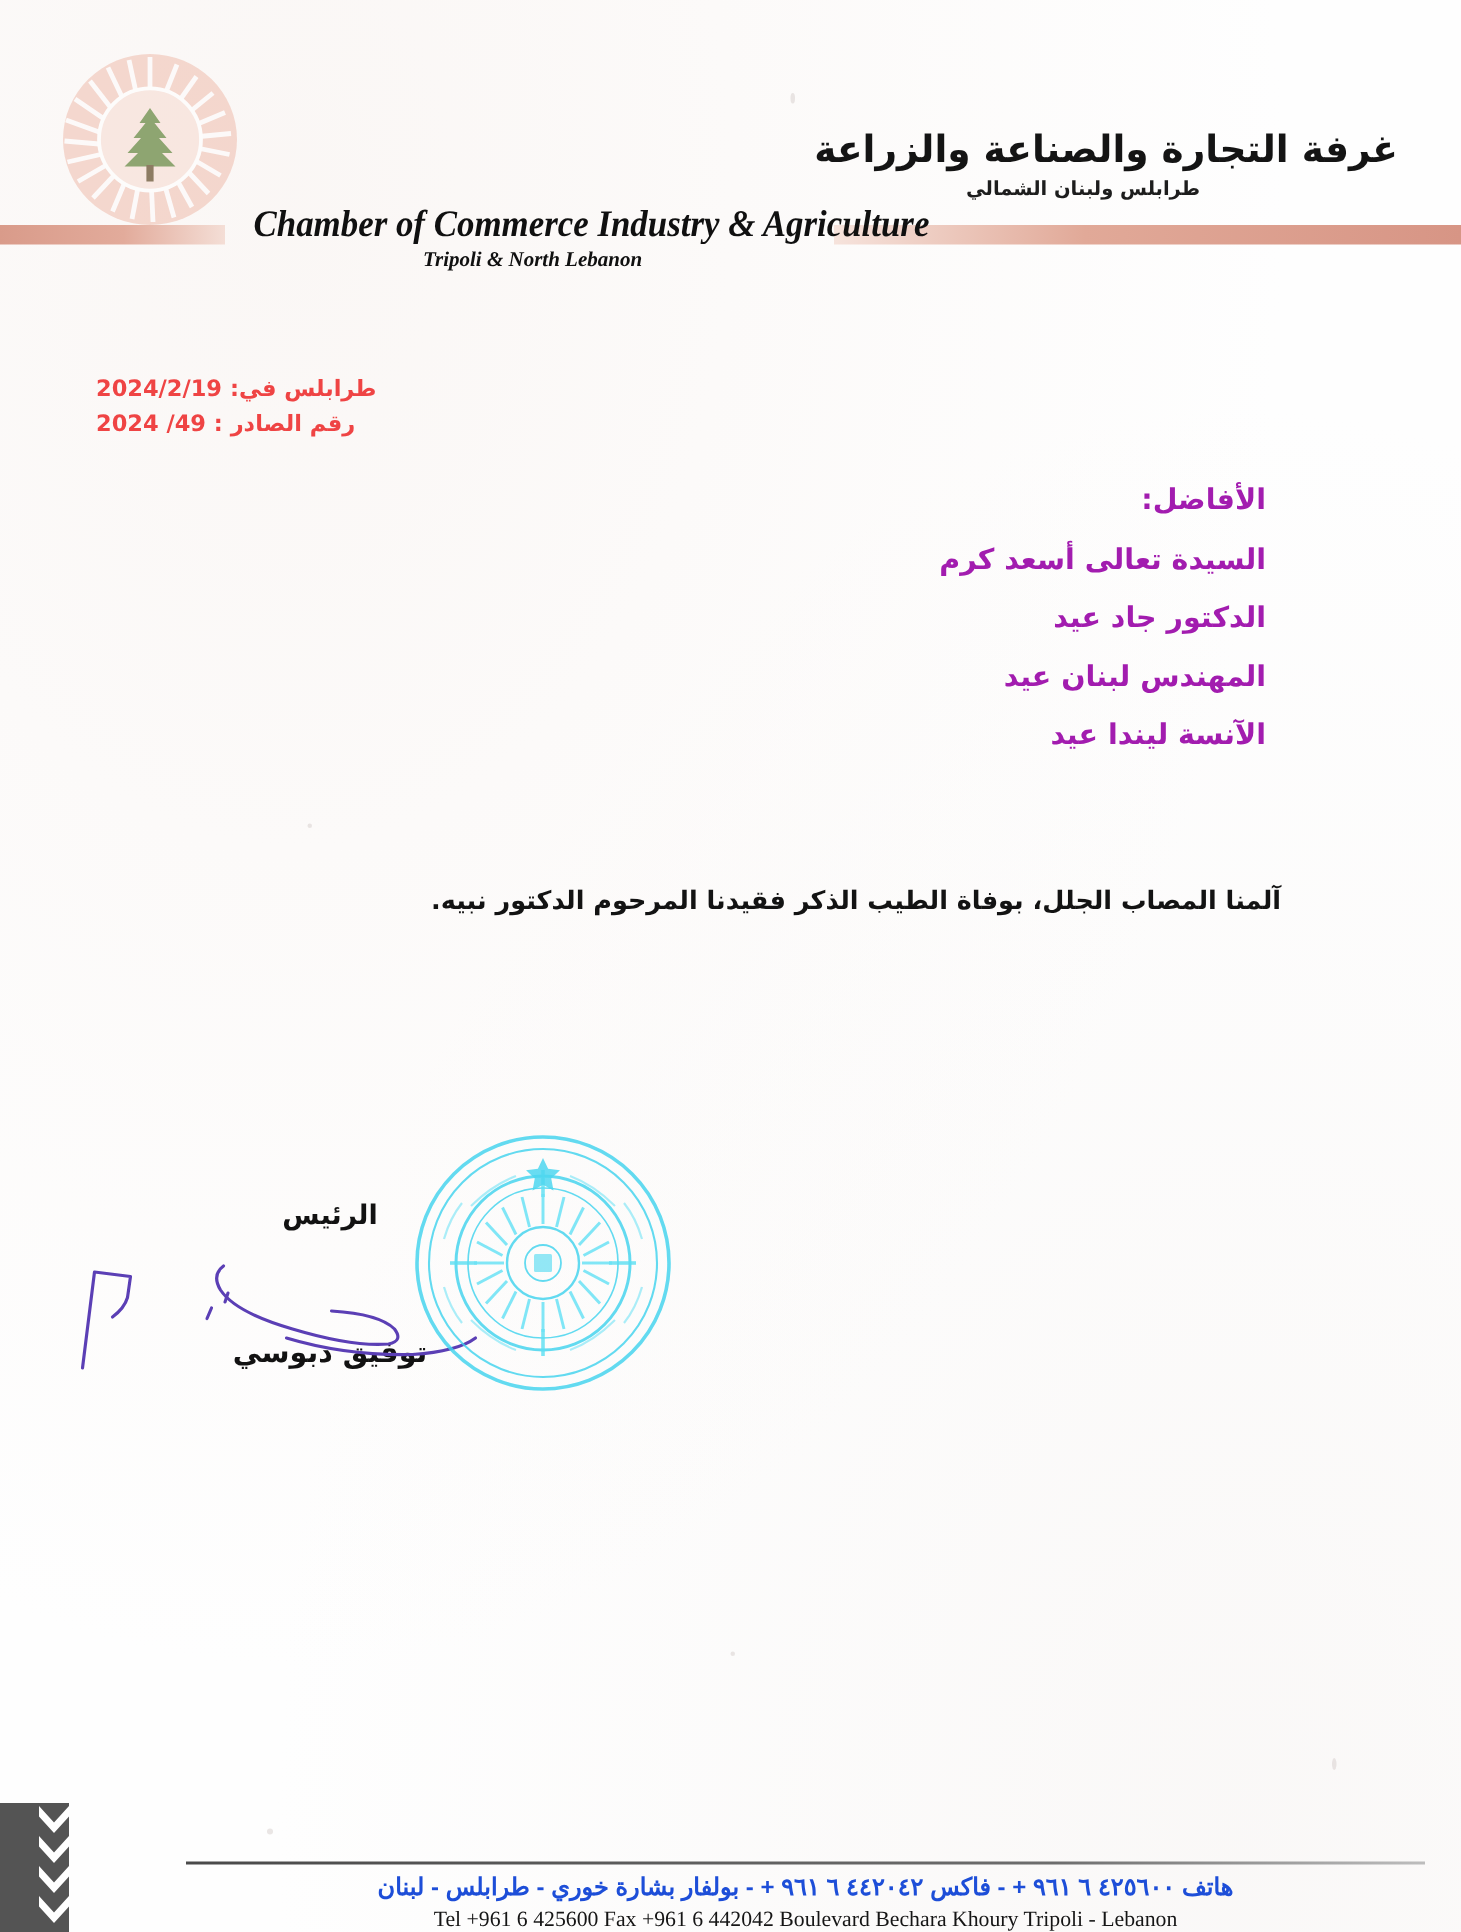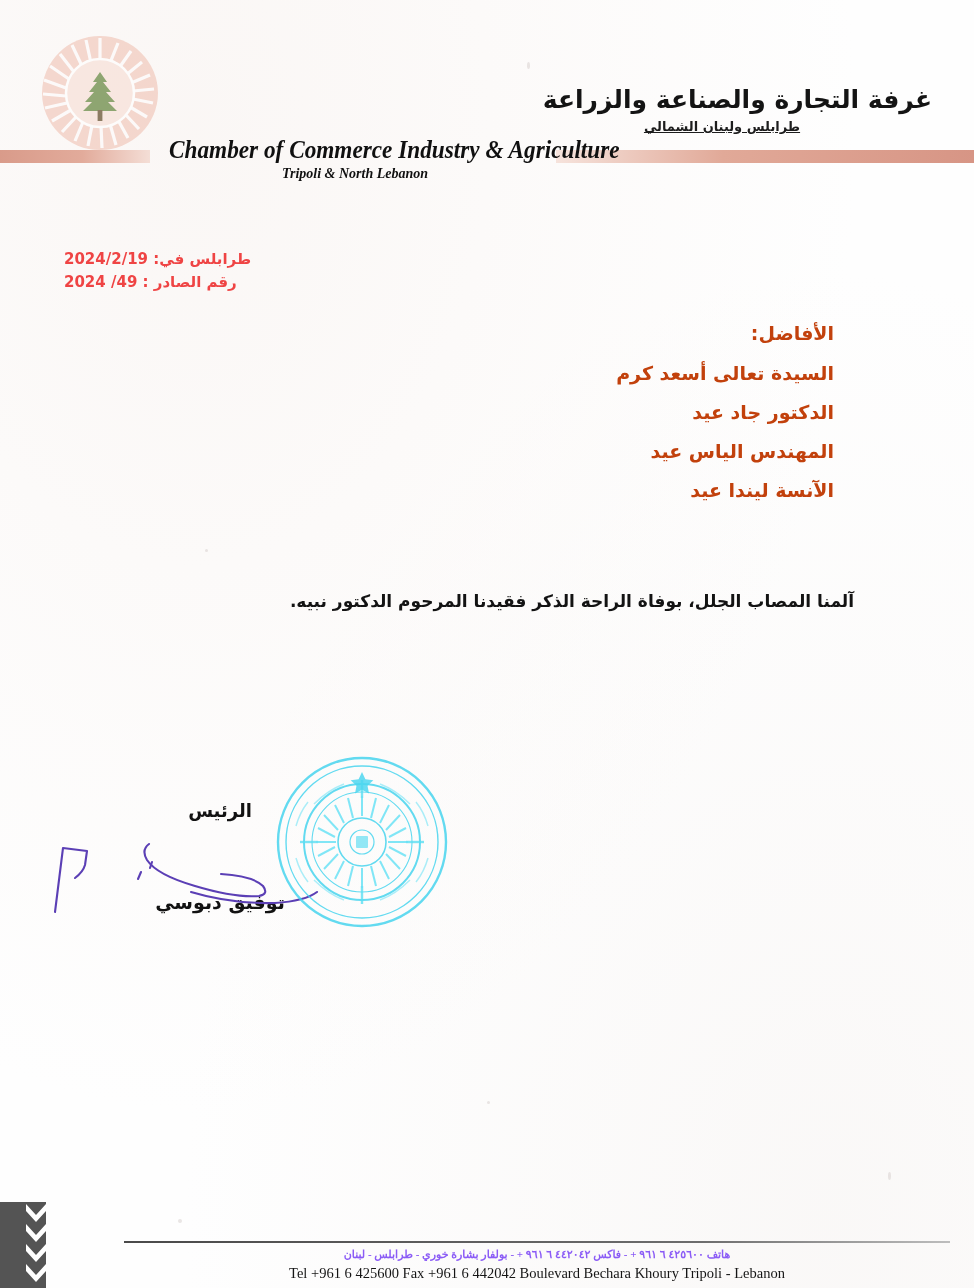--- a/index.html
+++ b/index.html
@@ -63,21 +63,20 @@
     white-space: nowrap;
     text-align: right;
   }
   .arabic-sub {
     font-family: "DejaVu Sans", "Liberation Sans", sans-serif;
     font-size: 13px;
     font-weight: 700;
     color: #1d1d1d;
     margin-top: 4px;
     white-space: nowrap;
-    text-decoration: underline;
   }
 
   .bar {
     position: absolute;
     height: 13px;
     top: 150px;
   }
   .bar-left {
     left: 0;
     width: 150px;
@@ -127,29 +126,29 @@
     font-size: 15px;
     font-weight: 700;
     color: #ef4444;
     line-height: 1.55;
   }
   .date-block div { white-space: nowrap; }
 
   
   .recipients {
     position: absolute;
-    right: 140px;
+    right: 130px;
     top: 322px;
     width: 420px;
     direction: rtl;
     text-align: right;
     font-family: "DejaVu Sans", "Liberation Sans", sans-serif;
     font-size: 19px;
     font-weight: 700;
-    color: #c2410c;
+    color: #a21caf;
   }
   .recipients .salutation { margin-bottom: 18px; }
   .recipients .name { margin-bottom: 17px; white-space: nowrap; }
 
   
   .body-text {
     position: absolute;
     right: 110px;
     top: 585px;
     width: 790px;
@@ -239,24 +238,24 @@
   }
   .footer {
     position: absolute;
     left: 124px;
     right: 24px;
     top: 1248px;
     text-align: center;
   }
   .footer-ar {
     direction: rtl;
-    font-family: Liberation Serif, serif;
-    font-size: 11px;
-    font-weight: 700;
-    color: #8b5cf6;
+    font-family: Liberation Sans, sans-serif;
+    font-size: 16px;
+    font-weight: 700;
+    color: #1d4ed8;
     white-space: nowrap;
   }
   .footer-en {
     font-family: "Liberation Serif", "DejaVu Serif", serif;
     font-size: 14.5px;
     color: #151515;
     margin-top: 4px;
     white-space: nowrap;
   }
   
@@ -330,26 +329,26 @@
 
   <div class="date-block">
     <div>طرابلس في: 2024/2/19</div>
     <div>رقم الصادر : 49/ 2024</div>
   </div>
 
   <div class="recipients">
     <div class="salutation">الأفاضل:</div>
     <div class="name">السيدة تعالى أسعد كرم</div>
     <div class="name">الدكتور جاد عيد</div>
-    <div class="name">المهندس الياس عيد</div>
+    <div class="name">المهندس لبنان عيد</div>
     <div class="name">الآنسة ليندا عيد</div>
   </div>
 
   <div class="body-text">
-    <p class="body-line-1">آلمنا المصاب الجلل، بوفاة الراحة الذكر فقيدنا المرحوم الدكتور نبيه.</p>
+    <p class="body-line-1">آلمنا المصاب الجلل، بوفاة الطيب الذكر فقيدنا المرحوم الدكتور نبيه.</p>
   </div>
 
   <div class="signature-block">
     <div class="sig-role">الرئيس</div>
     <div class="sig-name">توفيق دبوسي</div>
   </div>
 
   <div class="handwriting">
     <svg viewBox="0 0 330 110" xmlns="http://www.w3.org/2000/svg">
       <g fill="none" stroke="#5b3fb5" stroke-width="2.1" stroke-linecap="round" stroke-linejoin="round">

